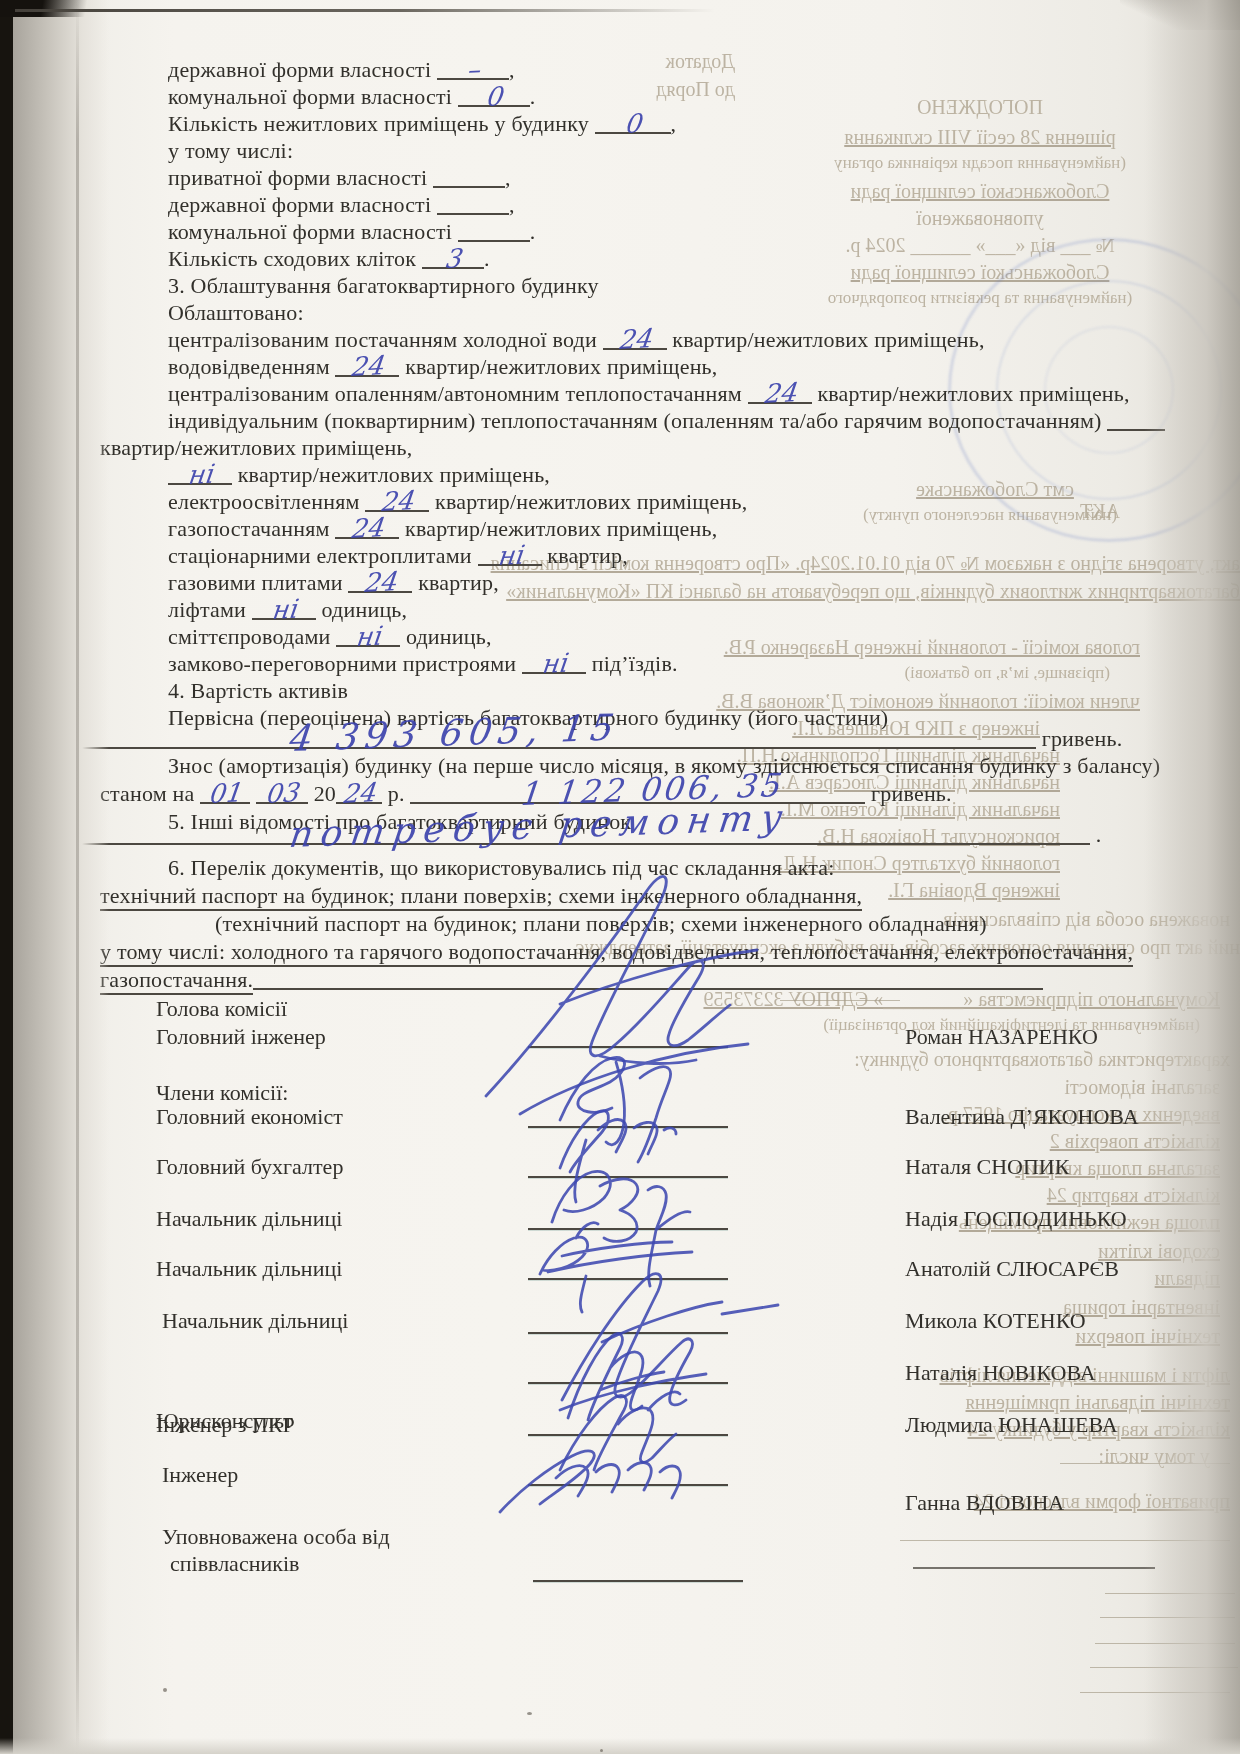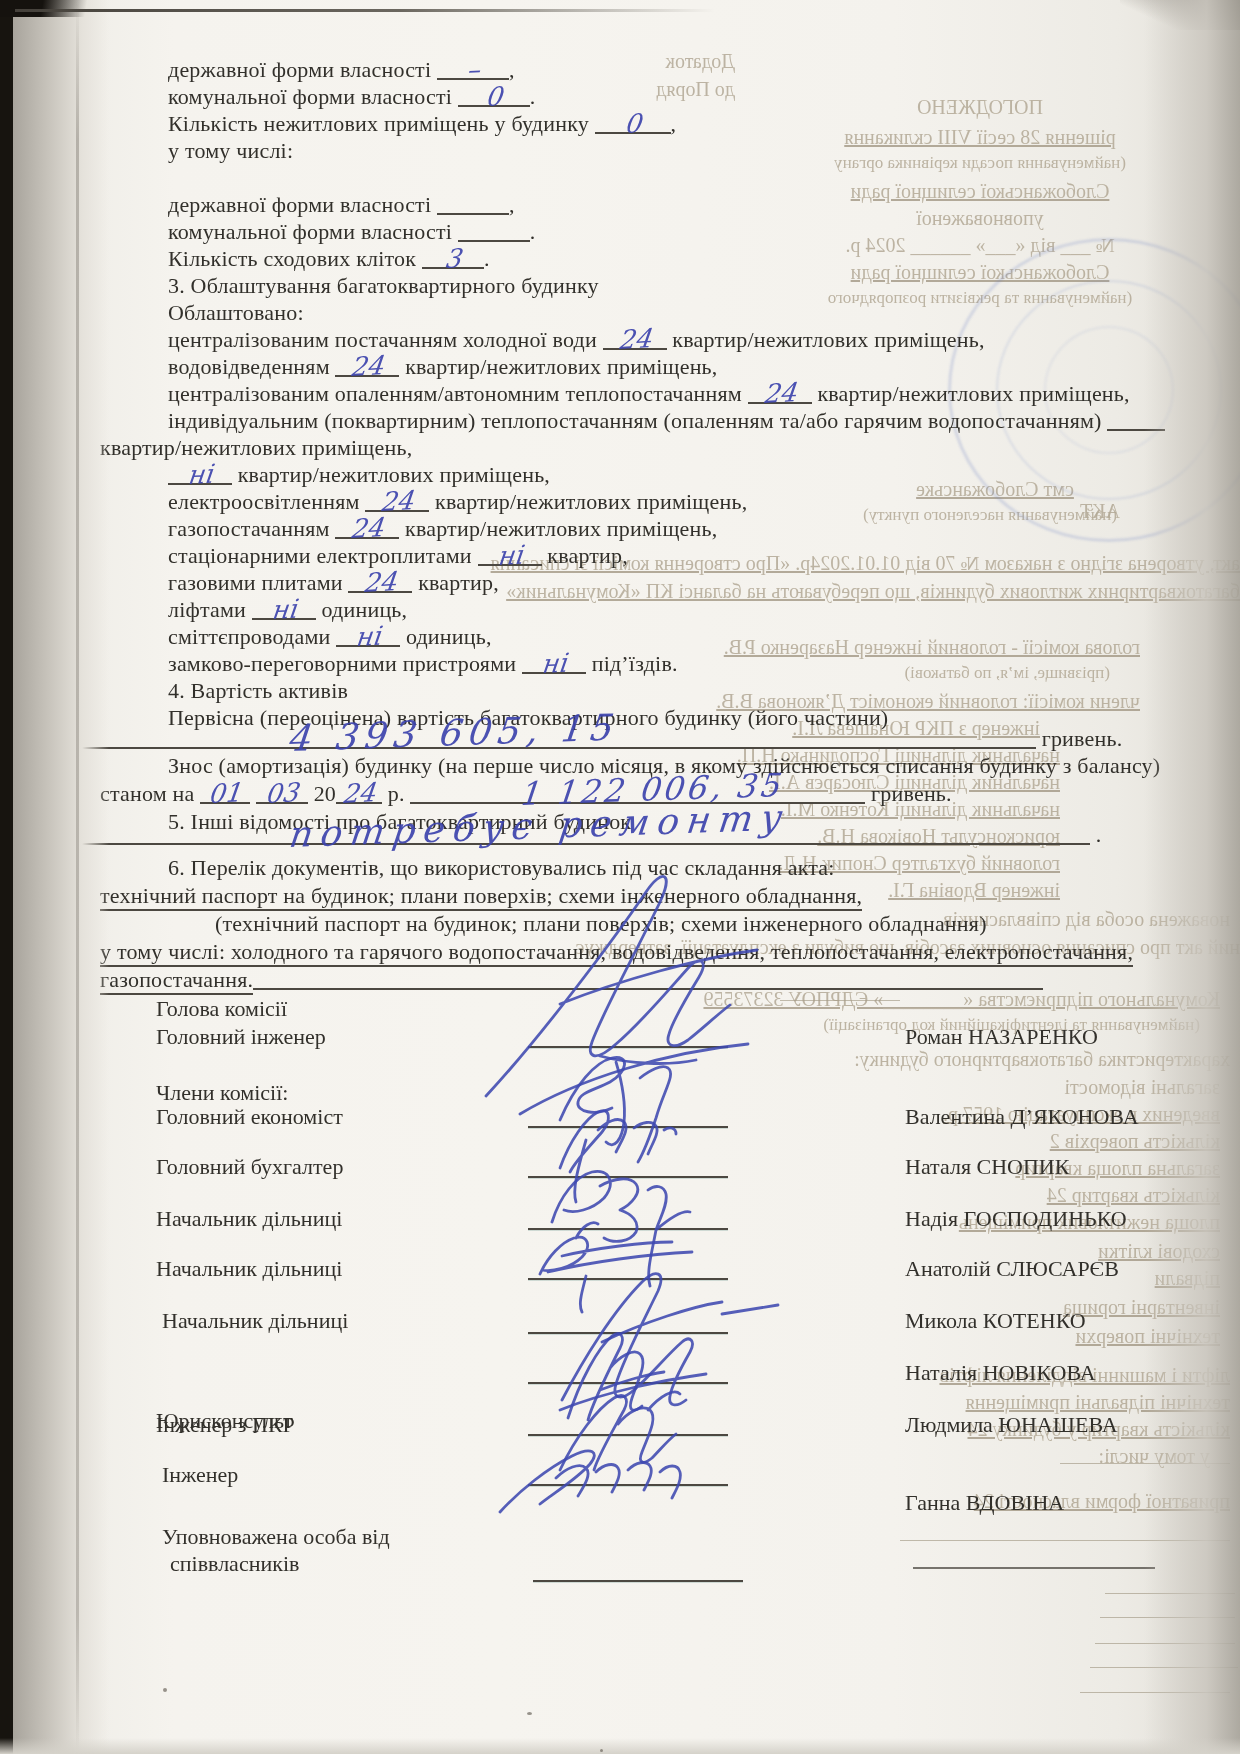--- a/index.html
+++ b/index.html
@@ -148,20 +148,21 @@
       <div class="ring-outer"></div>
       <div class="ring-inner"></div>
       <div class="ring-core"></div>
     </div>
   </div>
   <div id="doc-layer">
       <div class="docline" style="left: 168px; top: 57px;"><span class="t">державної форми власності </span><span class="blank" style="width: 72px;"><span class="hw centered" style="font-size: 26px;">–</span></span><span class="t">,</span></div>
       <div class="docline" style="left: 168px; top: 84px;"><span class="t">комунальної форми власності </span><span class="blank" style="width: 72px;"><span class="hw centered" style="font-size: 26px;">0</span></span><span class="t">.</span></div>
       <div class="docline" style="left: 168px; top: 111px;"><span class="t">Кількість нежитлових приміщень у будинку </span><span class="blank" style="width: 76px;"><span class="hw centered" style="font-size: 26px;">0</span></span><span class="t">,</span></div>
       <div class="docline" style="left: 168px; top: 138px;"><span class="t">у тому числі:</span></div>
+      <div class="docline" style="left: 168px; top: 165px;"><span class="t">приватної форми власності </span><span class="blank" style="width: 72px;"></span><span class="t">,</span></div>
       <div class="docline" style="left: 168px; top: 192px;"><span class="t">державної форми власності </span><span class="blank" style="width: 72px;"></span><span class="t">,</span></div>
       <div class="docline" style="left: 168px; top: 219px;"><span class="t">комунальної форми власності </span><span class="blank" style="width: 72px;"></span><span class="t">.</span></div>
       <div class="docline" style="left: 168px; top: 246px;"><span class="t">Кількість сходових кліток </span><span class="blank" style="width: 62px;"><span class="hw centered" style="font-size: 26px;">3</span></span><span class="t">.</span></div>
       <div class="docline" style="left: 168px; top: 273px;"><span class="t">3. Облаштування багатоквартирного будинку</span></div>
       <div class="docline" style="left: 168px; top: 300px;"><span class="t">Облаштовано:</span></div>
       <div class="docline" style="left: 168px; top: 327px;"><span class="t">централізованим постачанням холодної води </span><span class="blank" style="width: 64px;"><span class="hw centered" style="font-size: 26px;">24</span></span><span class="t"> квартир/нежитлових приміщень,</span></div>
       <div class="docline" style="left: 168px; top: 354px;"><span class="t">водовідведенням </span><span class="blank" style="width: 64px;"><span class="hw centered" style="font-size: 26px;">24</span></span><span class="t"> квартир/нежитлових приміщень,</span></div>
       <div class="docline" style="left: 168px; top: 381px;"><span class="t">централізованим опаленням/автономним теплопостачанням </span><span class="blank" style="width: 64px;"><span class="hw centered" style="font-size: 26px;">24</span></span><span class="t"> квартир/нежитлових приміщень,</span></div>
       <div class="docline" style="left: 168px; top: 408px;"><span class="t">індивідуальним (поквартирним) теплопостачанням (опаленням та/або гарячим водопостачанням) </span><span class="blank" style="width: 58px;"></span></div>
       <div class="docline" style="left: 100px; top: 435px;"><span class="t">квартир/нежитлових приміщень,</span></div>

